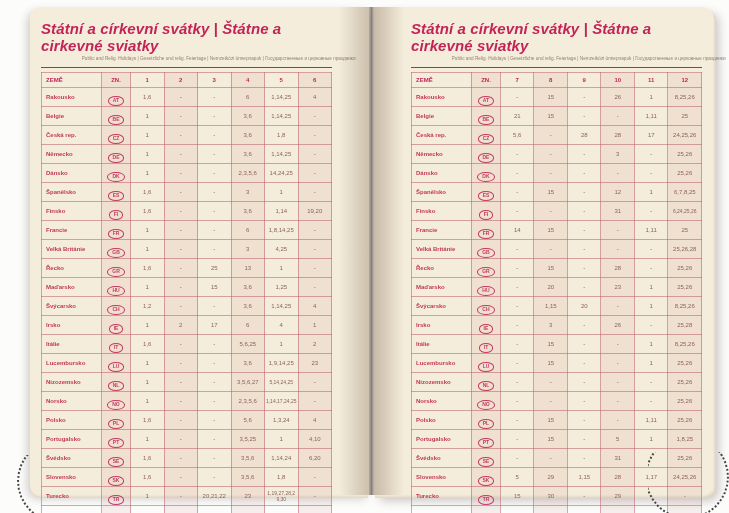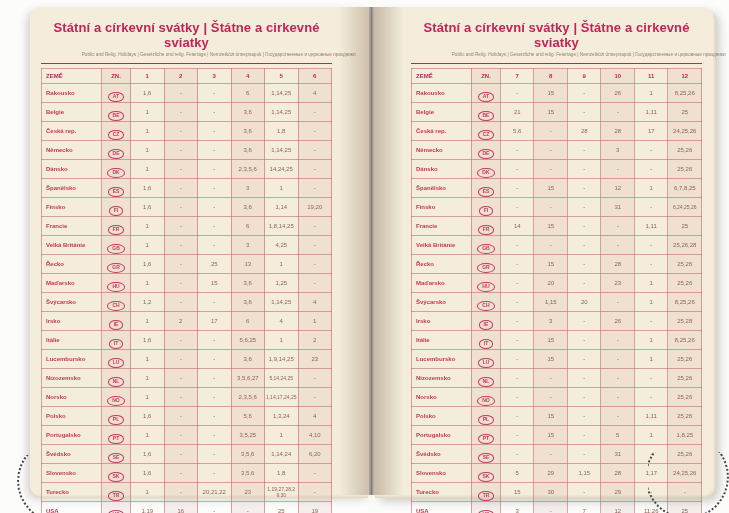--- a/index.html
+++ b/index.html
@@ -15,21 +15,21 @@
   .page.left::after{content:"";position:absolute;top:0;right:0;bottom:0;width:30px;
     background:linear-gradient(to right, rgba(115,85,60,0), rgba(115,85,60,.30));
     border-radius:0;pointer-events:none;}
   .page.right::before{content:"";position:absolute;top:0;left:0;bottom:0;width:30px;
     background:linear-gradient(to left, rgba(115,85,60,0), rgba(115,85,60,.34));pointer-events:none;}
   .spine{width:5px;background:linear-gradient(to right, rgba(70,50,35,.35), rgba(45,32,22,.55), rgba(70,50,35,.30));}
   .page-content{position:absolute;inset:0;padding-top:13px;}
   .page.left .page-content{padding-left:11px;padding-right:37px;}
   .page.right .page-content{padding-left:37px;padding-right:11px;}
 
-  .title{text-align:center;color:#c32457;font-size:13px;font-weight:bold;letter-spacing:.1px;}
+  .title{text-align:left;color:#c32457;font-size:15px;font-weight:bold;letter-spacing:.1px;font-style:italic;}
   .subtitle-wrap{height:9px;margin-top:2px;}
   .subtitle{width:100%;text-align:center;color:#93806f;font-size:6.5px;white-space:nowrap;
             transform:scale(.72);transform-origin:50% 0;}
   .title-rule{border:0;border-top:1.6px solid #b6275a;margin:2px 0 0 0;}
 
   table.holidays{width:100%;border-collapse:collapse;margin-top:4px;table-layout:fixed;}
   table.holidays col.c-country{width:60px;}
   table.holidays col.c-code{width:29px;}
   table.holidays th, table.holidays td{border:0.8px solid rgba(186,95,105,.55);}
   table.holidays th{color:#c32457;font-size:6px;font-weight:bold;height:14px;text-align:center;padding:0;}

